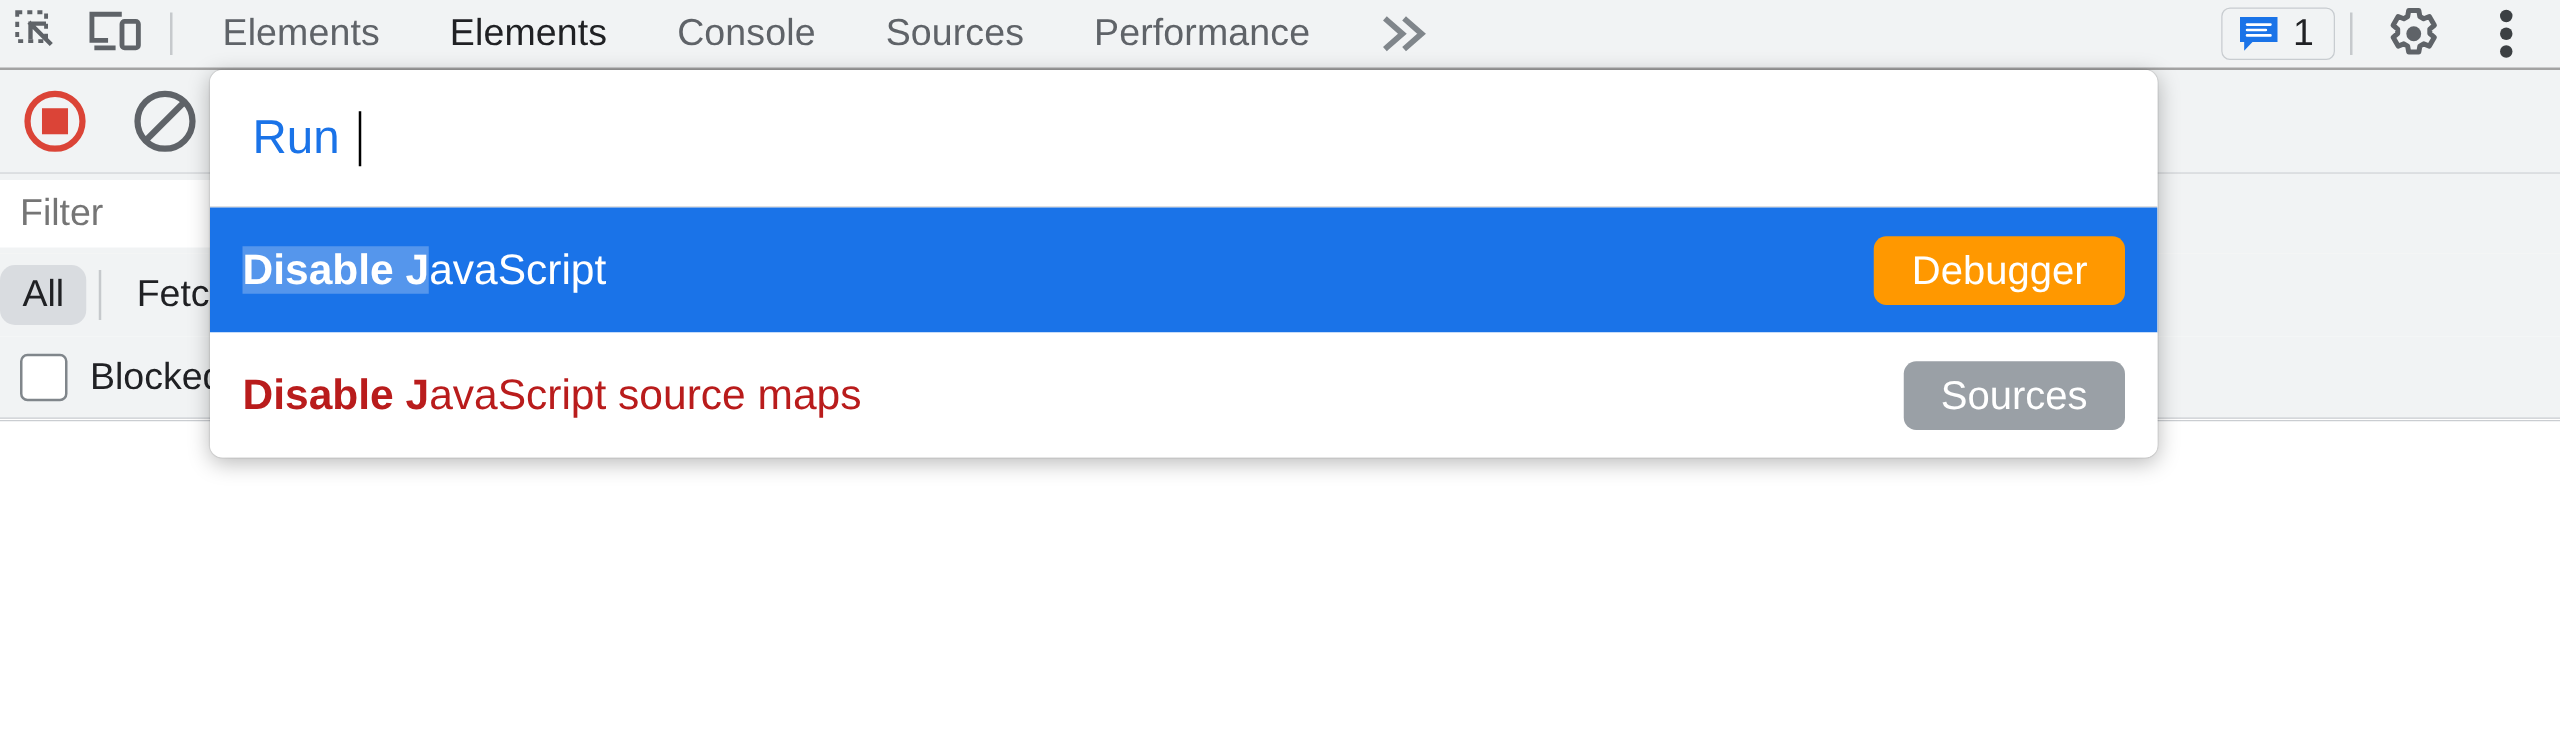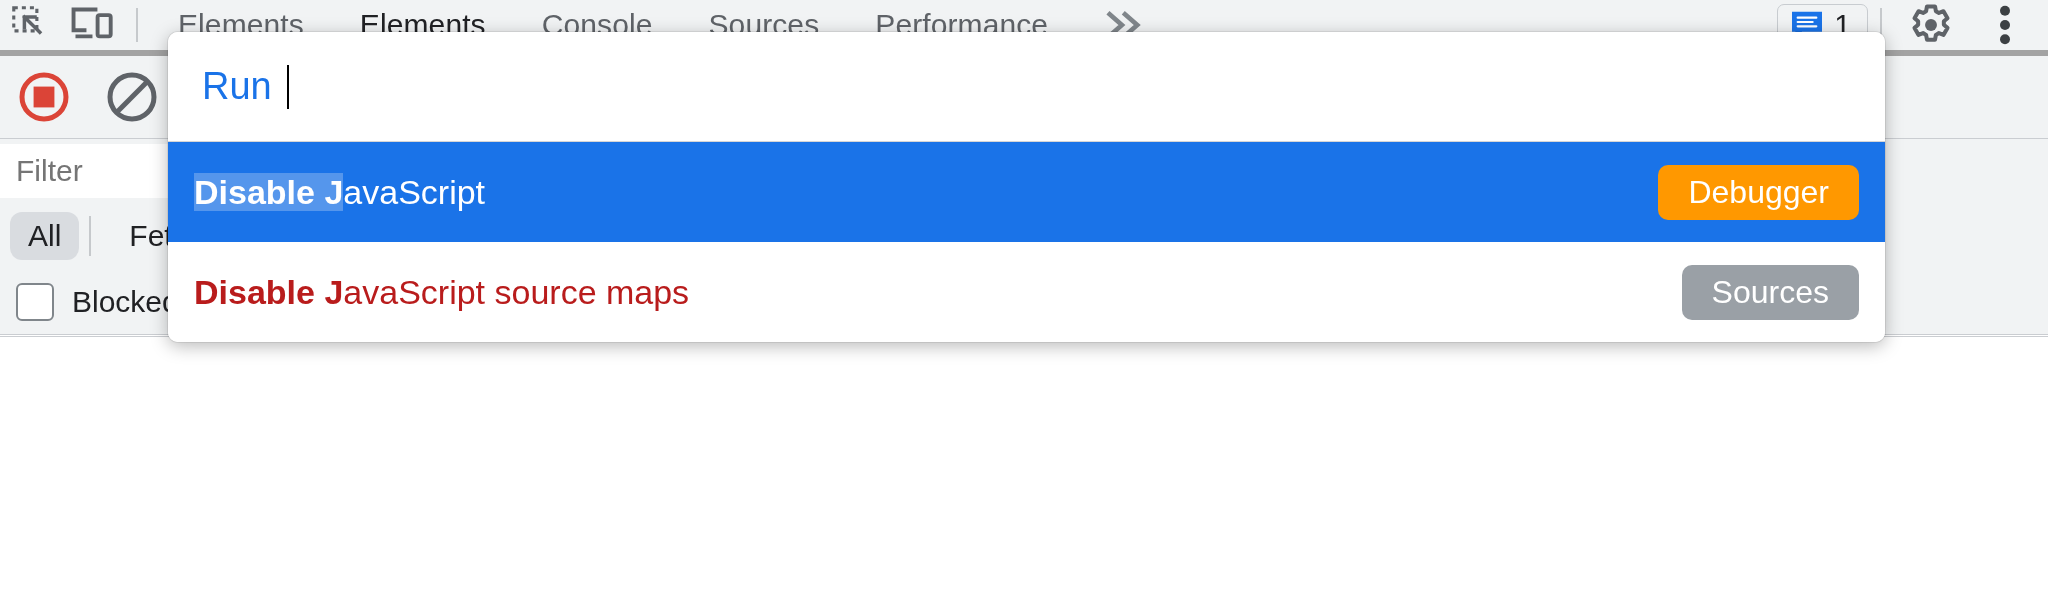--- a/index.html
+++ b/index.html
@@ -19,21 +19,21 @@
     background: #ffffff;
   }
 
   
   .devtools-toolbar {
     position: absolute;
     left: 0; top: 0;
     width: 2048px;
     height: 56px;
     background: #f1f3f4;
-    border-bottom: 6px solid #a3a3a3;
+    border-bottom: 2px solid #a3a3a3;
     display: flex;
     align-items: center;
     box-sizing: border-box;
   }
   .tool-icon-btn {
     width: 62px;
     height: 52px;
     display: flex;
     align-items: center;
     justify-content: center;
@@ -152,21 +152,20 @@
     background: #f1f3f4;
     display: flex;
     align-items: center;
     box-sizing: border-box;
   }
   .chip {
     font-size: 30px;
     color: #202124;
     padding: 7px 18px;
     border-radius: 12px;
-    margin-left: 10px;
     white-space: nowrap;
   }
   .chip.active {
     background: #d9dce0;
   }
   .chip-sep {
     width: 2px;
     height: 40px;
     background: #c6c9cc;
     margin: 0 10px;
@@ -206,22 +205,22 @@
     width: 2048px;
     height: 257px;
     background: #ffffff;
     border-top: 1px solid #cacdd1;
   }
 
   
   .palette {
     position: absolute;
     left: 168px;
-    top: 32px;
-    width: 1717px;
+    top: 56px;
+    width: 1558px;
     background: #ffffff;
     border-radius: 10px;
     box-shadow: 0 4px 18px rgba(0,0,0,.28), 0 0 0 1px rgba(0,0,0,.07);
     overflow: hidden;
     z-index: 20;
   }
   .palette-input-row {
     height: 110px;
     display: flex;
     align-items: center;

